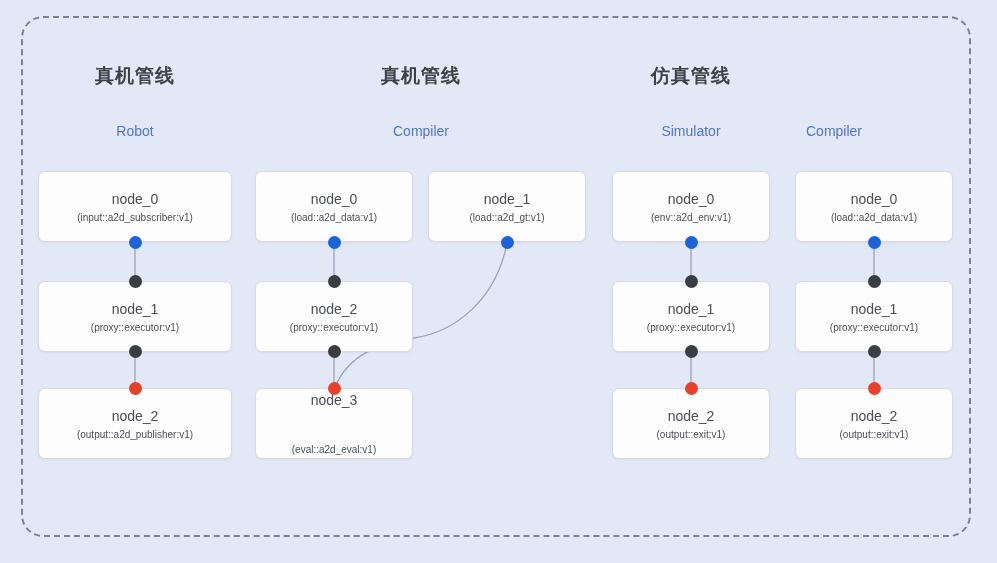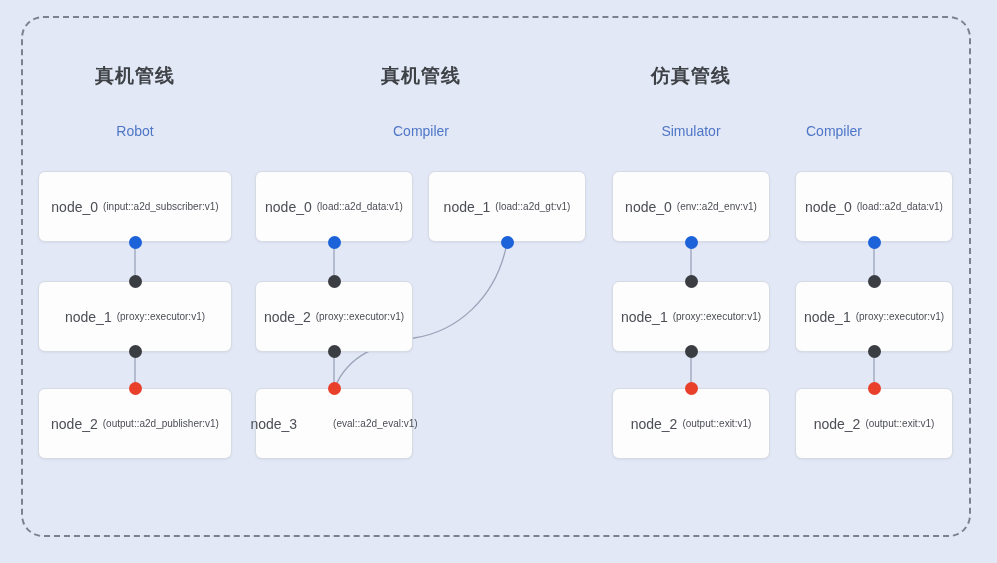--- a/index.html
+++ b/index.html
@@ -38,21 +38,21 @@
     font-size: 14px;
     color: #4e76c6;
   }
   .node {
     position: absolute;
     height: 71px;
     background: #fdfdfe;
     border: 1px solid #d6dae3;
     border-radius: 7px;
     display: flex;
-    flex-direction: row;
+    flex-direction: column;
     align-items: center;
     justify-content: center;
     gap: 5px;
     z-index: 2;
     box-shadow: 0 1px 2px rgba(110,120,150,0.10);
   }
   .node-title {
     font-size: 14px;
     color: #4b4e54;
   }

